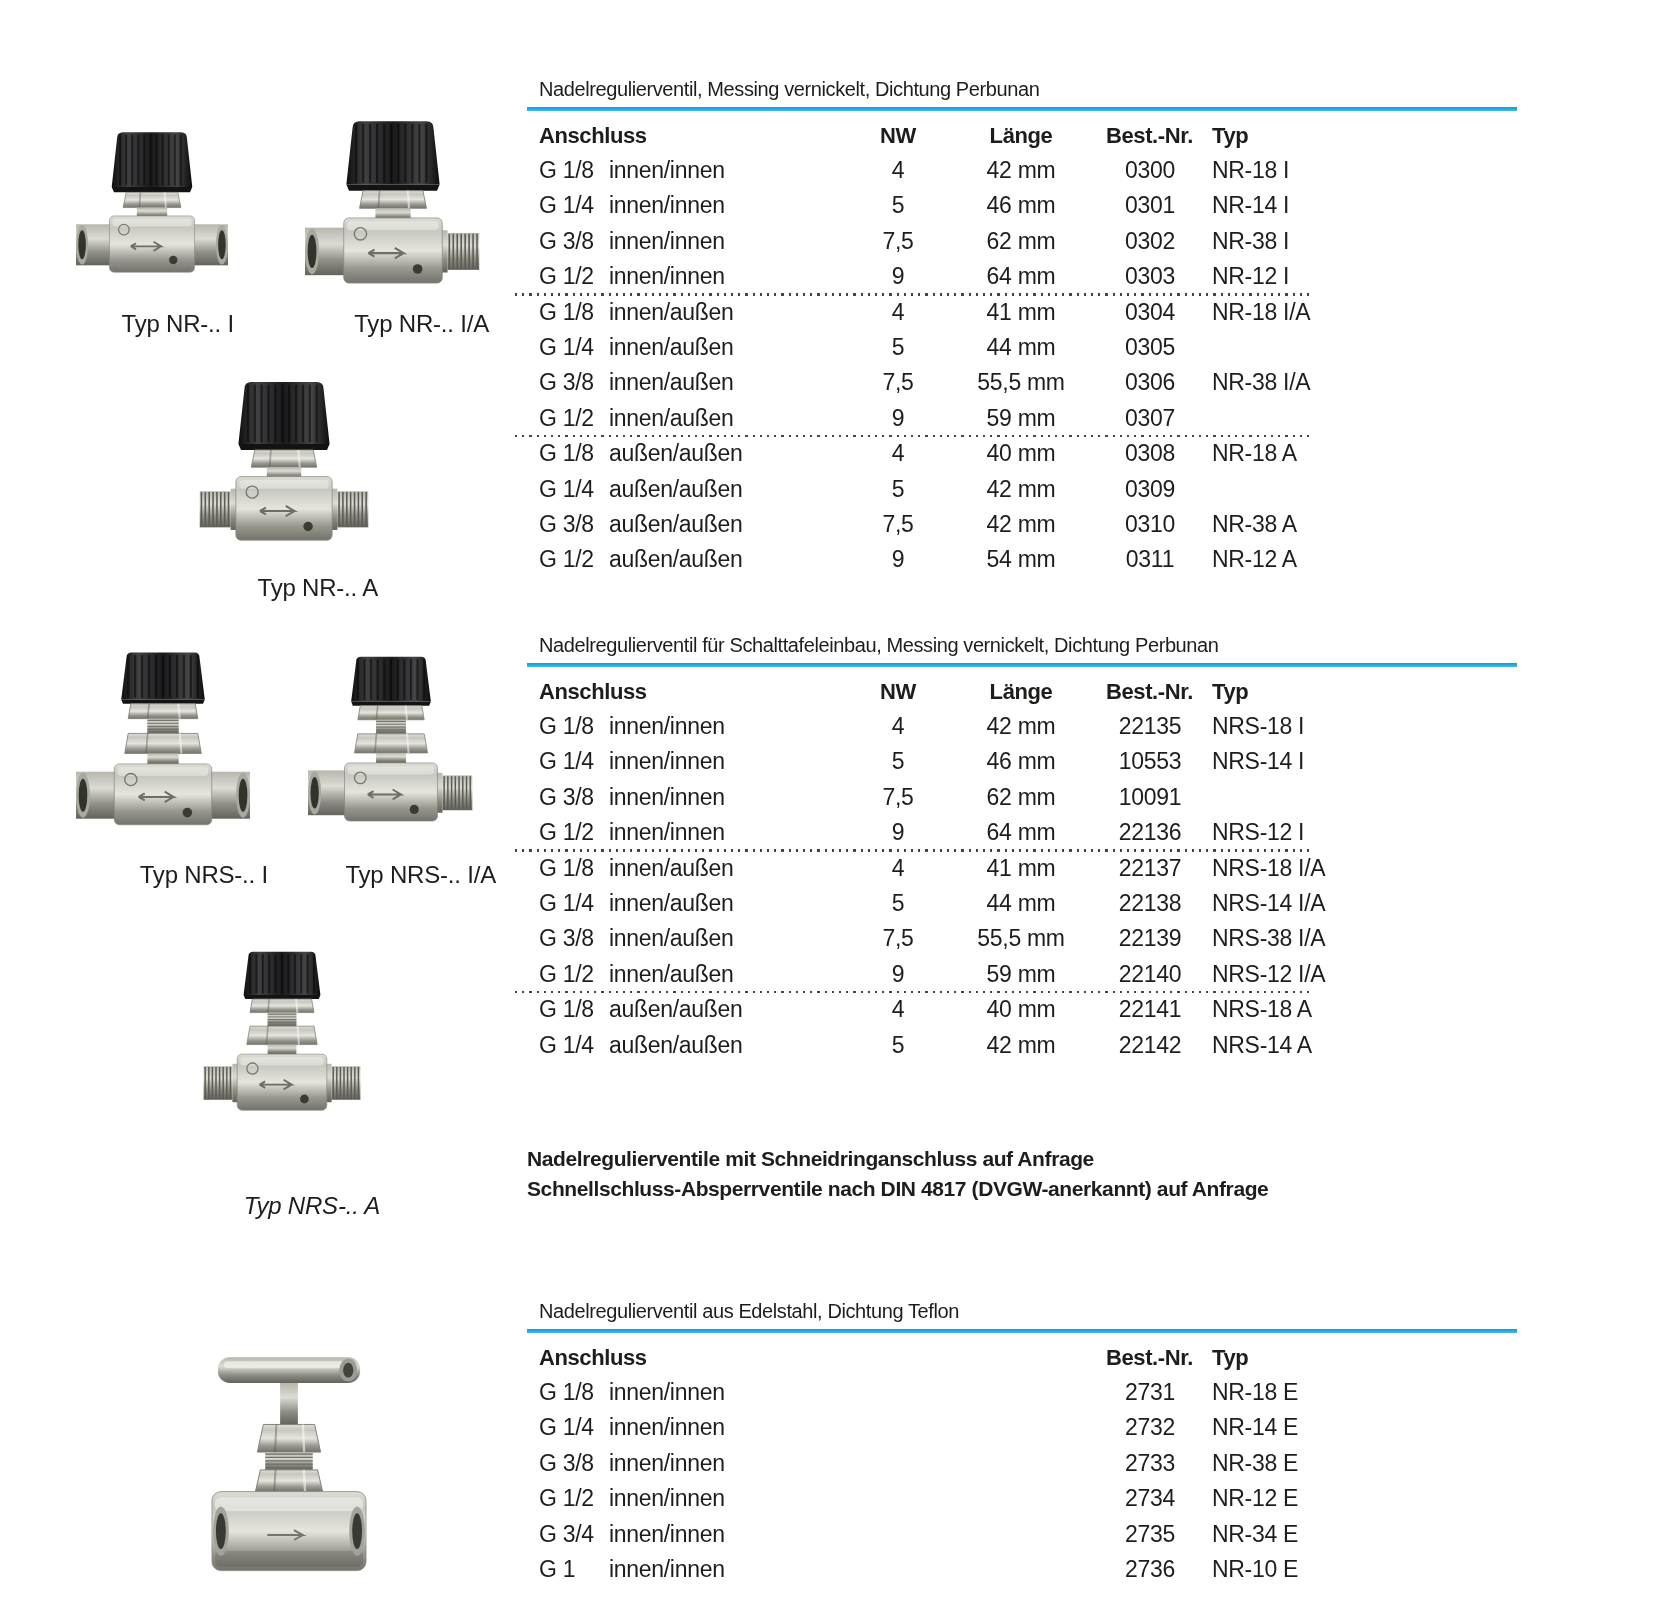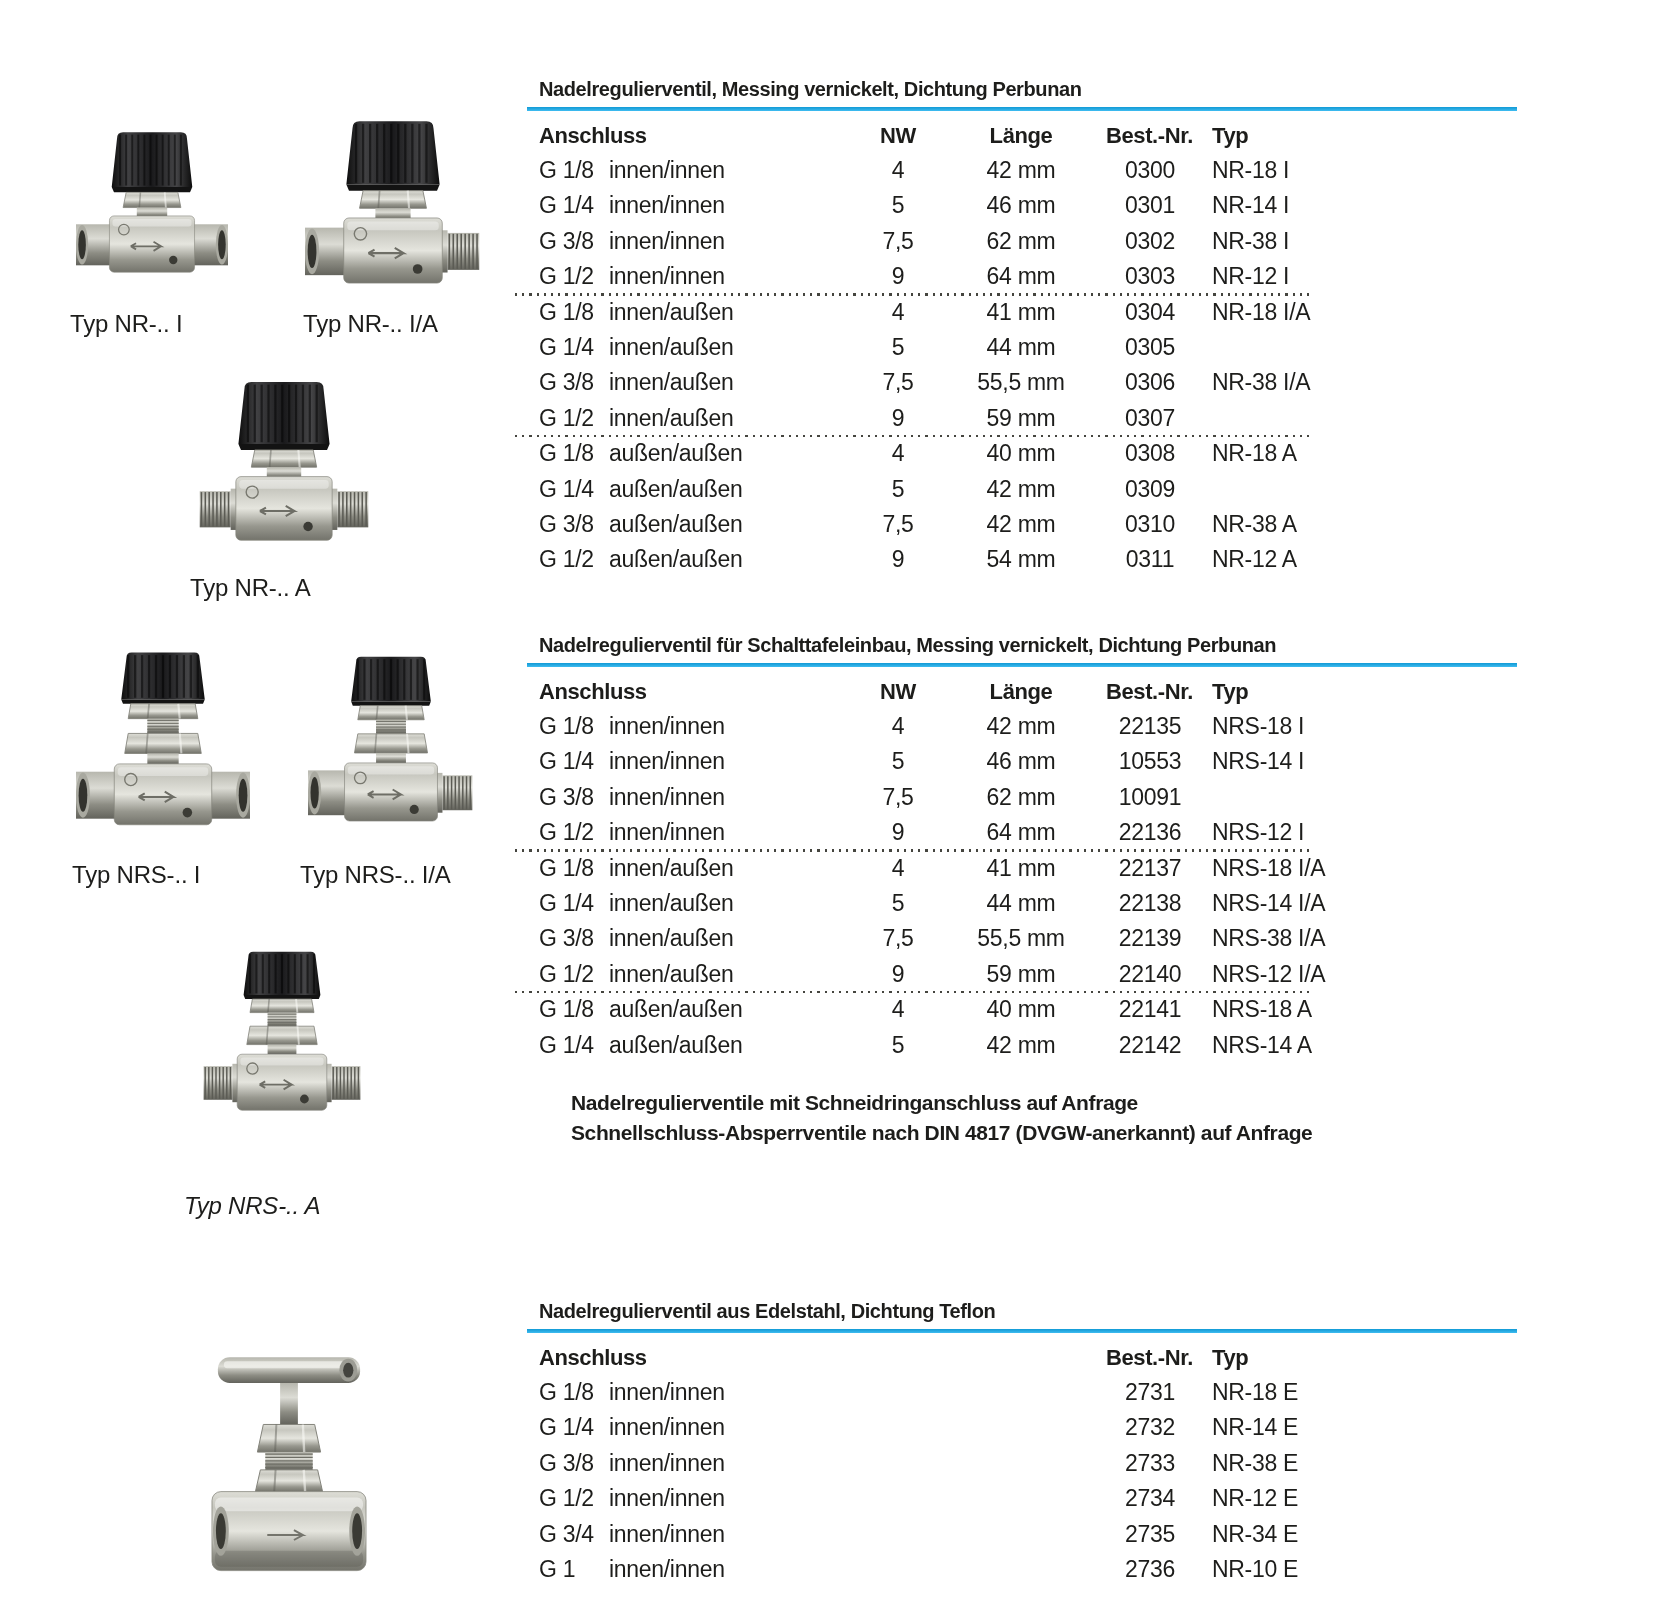--- a/index.html
+++ b/index.html
@@ -2,45 +2,45 @@
 <html><head>
 <meta charset="utf-8">
 <style>
   html,body{margin:0;padding:0;background:#ffffff;}
   .page{position:relative;width:1654px;height:1624px;background:#fff;overflow:hidden;
         font-family:"Liberation Sans",sans-serif;color:#1d1d1b;}
 
   
   .tbl{position:absolute;left:527px;width:990px;height:0;}
   #tbl-nr{top:78px;} #tbl-nrs{top:634px;} #tbl-edel{top:1300px;}
-  .ttl{position:absolute;left:12px;top:0;margin:0;font-size:20px;font-weight:700;
+  .ttl{position:absolute;left:12px;top:0;margin:0;font-size:20px;font-weight:400;
        letter-spacing:-0.4px;white-space:nowrap;color:#1d1d1b;}
   .rule{position:absolute;left:0;top:29px;width:990px;height:4px;
         background:linear-gradient(180deg,#119ad6 0%,#29abe2 55%,#40bdf2 100%);}
   .thead,.row{display:grid;grid-template-columns:70px 260px 58px 188px 70px 1fr;}
   .thead{position:absolute;left:12px;top:40px;width:978px;height:36px;line-height:36px;
          font-weight:700;font-size:22px;letter-spacing:-0.4px;}
   .thead .c-ans{grid-column:1/3;}
   .tbody{position:absolute;left:12px;top:75px;width:978px;}
   .row{height:35.4px;line-height:35.4px;font-size:23px;letter-spacing:-0.3px;position:relative;}
   .c{white-space:nowrap;min-width:0;}
   .c-nw,.c-lg,.c-bn{text-align:center;}
   .thead .c-bn{transform:translateX(-9px);}
   .c-ty{padding-left:27px;}
   .row.divider::after{content:"";position:absolute;left:-24px;bottom:-1px;width:798px;height:2.4px;
         background:repeating-linear-gradient(90deg,#45453f 0,#45453f 2.3px,transparent 2.3px,transparent 7.2px);}
 
   
-  .notes{position:absolute;left:527px;top:1088px;margin-left:44px;}
+  .notes{position:absolute;left:527px;top:1144px;}
   .note{font-weight:700;font-size:21px;line-height:30px;letter-spacing:-0.4px;white-space:nowrap;color:#1d1d1b;}
 
   
   figure.valve{position:absolute;margin:0;padding:0;}
   figure.valve svg{width:100%;height:100%;display:block;}
-  .cap{position:absolute;text-align:left;font-size:24px;letter-spacing:-0.2px;color:#1d1d1b;white-space:nowrap;}
+  .cap{position:absolute;text-align:right;font-size:24px;letter-spacing:-0.2px;color:#1d1d1b;white-space:nowrap;}
 
   #valve-nr-i  {left:76px;  top:106px; width:152px; height:194px;}
   #valve-nr-ia {left:305px; top:106px; width:176px; height:194px;}
   #valve-nr-a  {left:198px; top:362px; width:172px; height:200px;}
   #cap-nr-i    {left:70px;  top:310px; width:164px;}
   #cap-nr-ia   {left:303px; top:310px; width:186px;}
   #cap-nr-a    {left:190px; top:574px; width:188px;}
 
   #valve-nrs-i {left:76px;  top:645px; width:174px; height:196px;}
   #valve-nrs-ia{left:308px; top:645px; width:166px; height:196px;}

